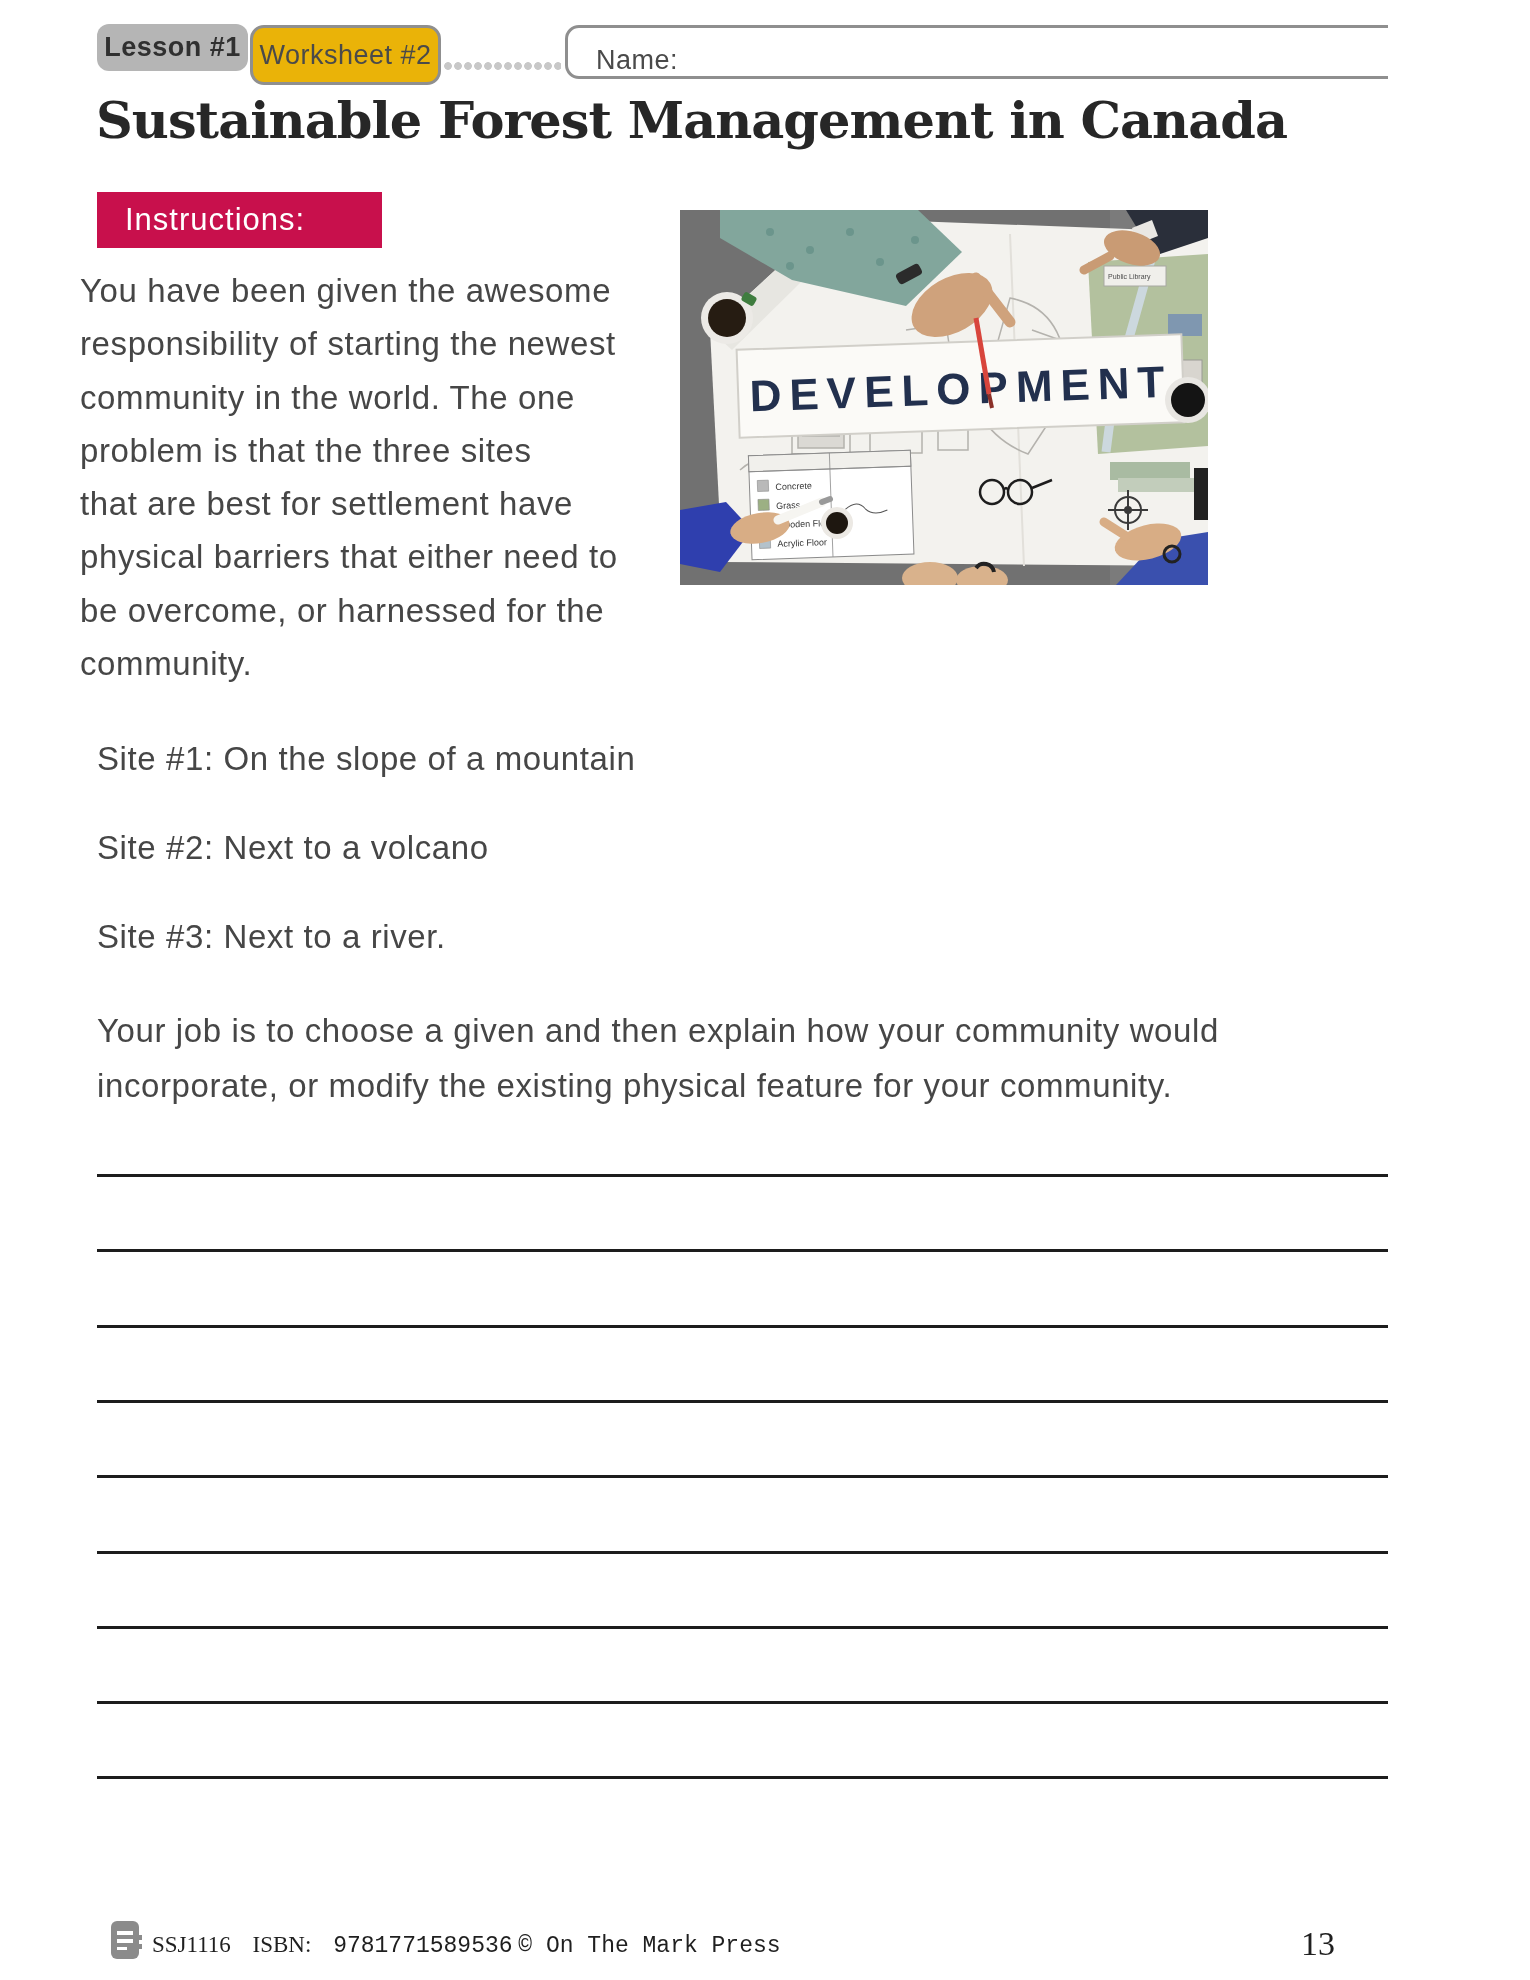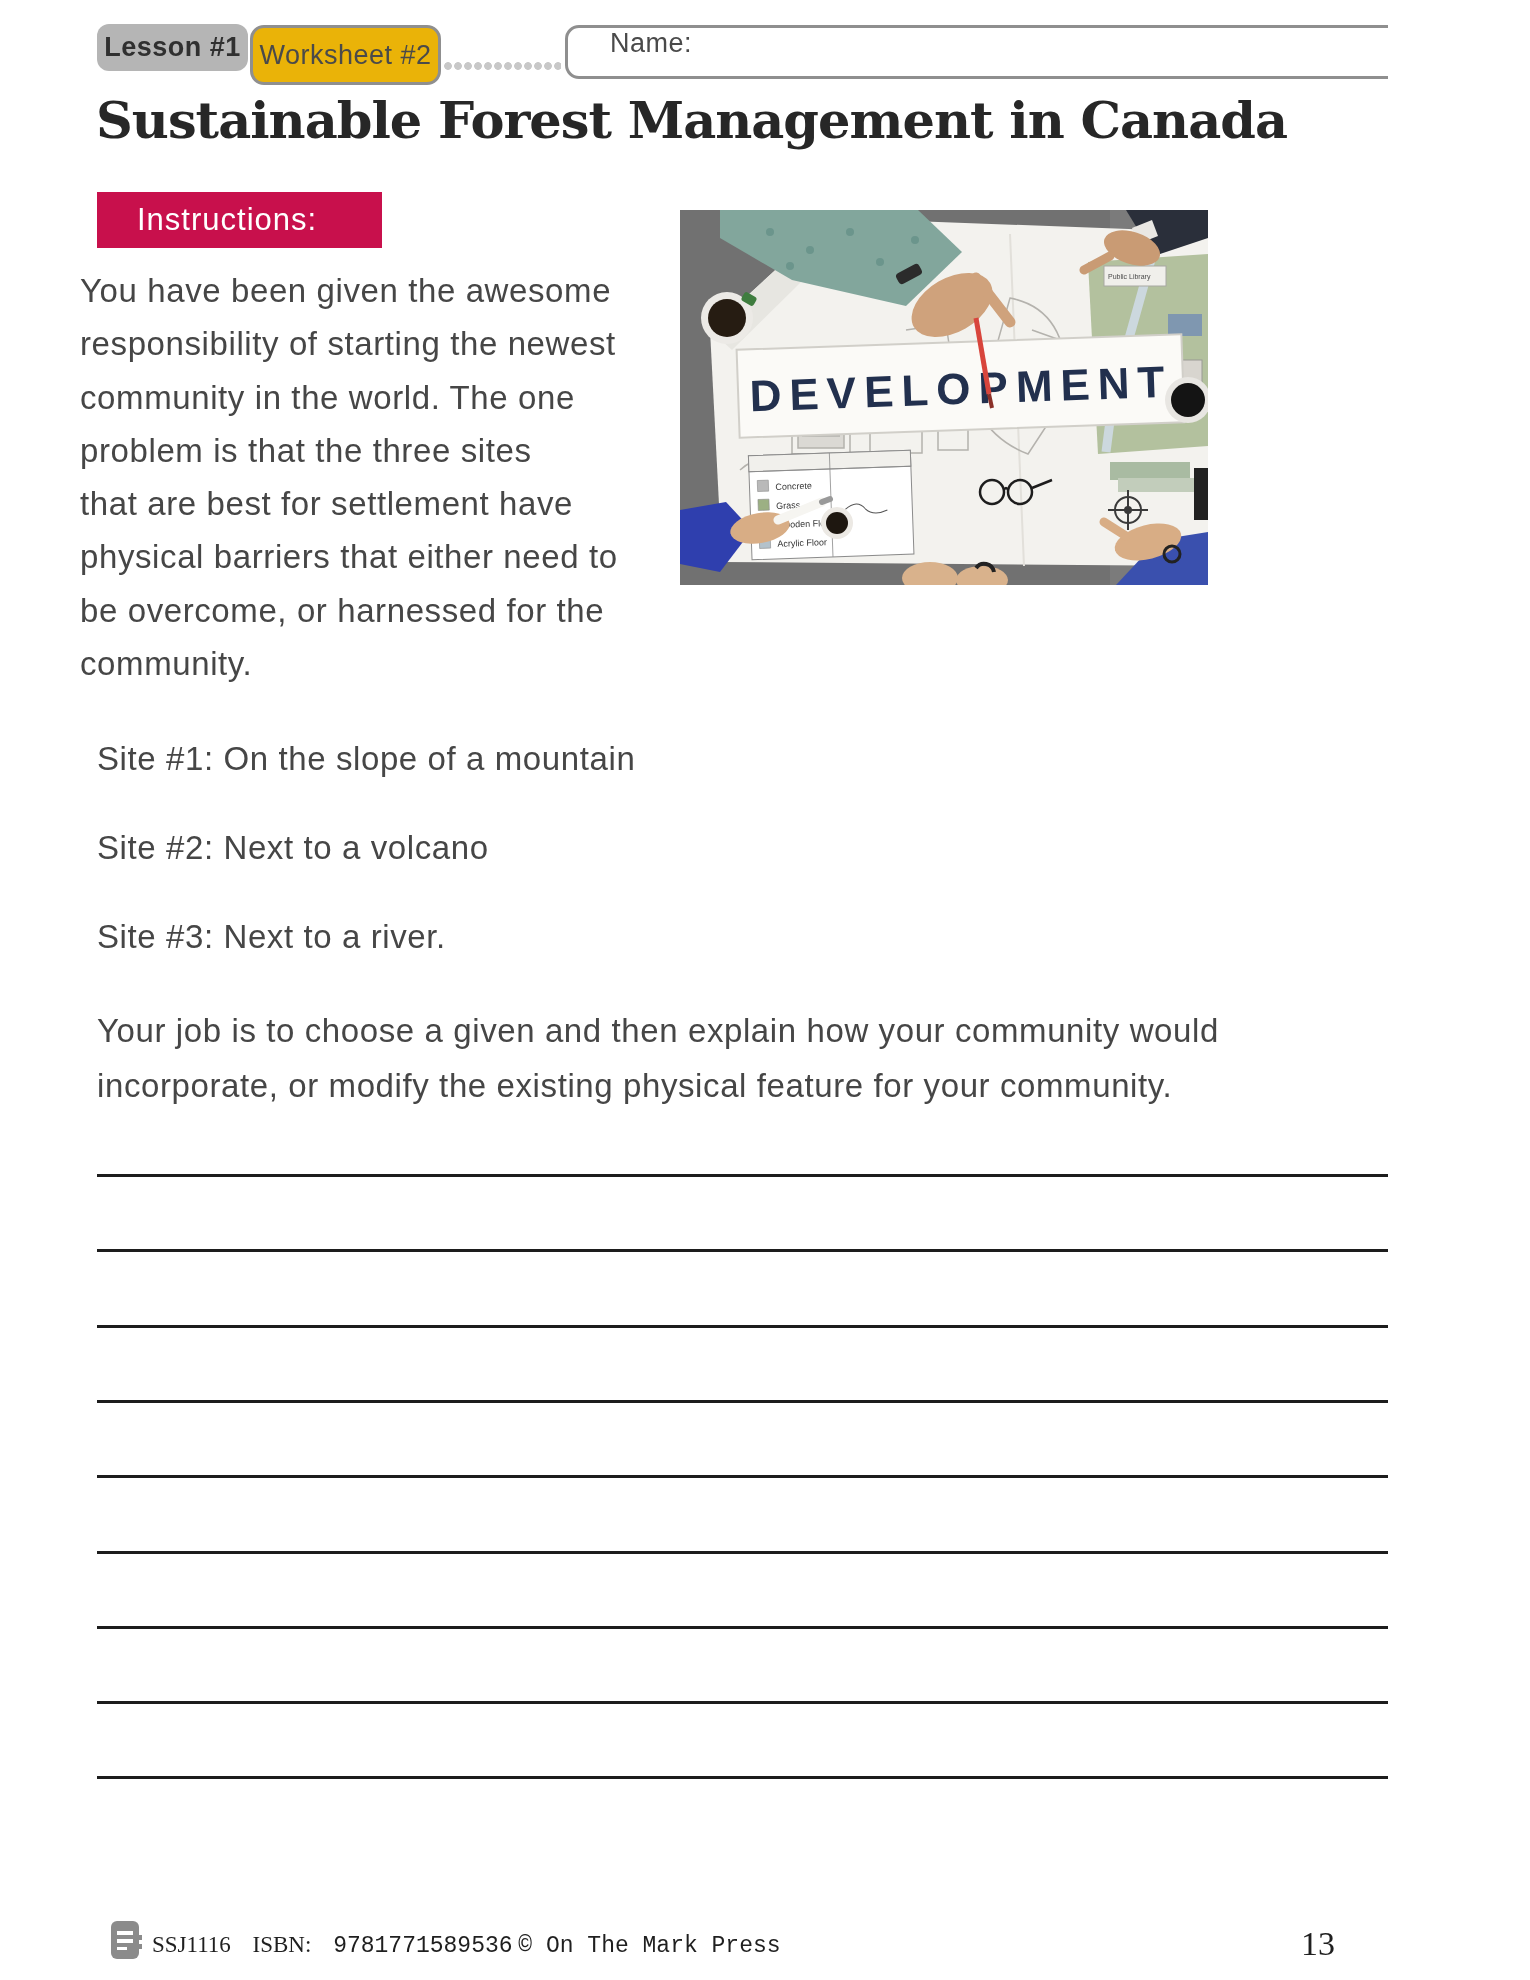--- a/index.html
+++ b/index.html
@@ -7,35 +7,35 @@
         font-family:"Liberation Sans",sans-serif;}
 
   
   .tab-lesson{position:absolute;left:97px;top:24px;width:151px;height:47px;
     background:#b5b5b5;border-radius:12px;display:flex;align-items:center;justify-content:center;
     font-size:27px;font-weight:bold;color:#303030;letter-spacing:.5px;}
   .tab-worksheet{position:absolute;left:250px;top:25px;width:185px;height:54px;
     background:#eab308;border:3px solid #8f8f8f;border-radius:14px;display:flex;align-items:center;
     justify-content:center;font-size:27px;color:#4a4a4a;letter-spacing:.5px;}
   .name-box{position:absolute;left:565px;top:25px;width:868px;height:54px;background:#fff;
-    border:3px solid #8f8f8f;border-radius:14px;display:flex;align-items:flex-start;
-    padding-left:42px;font-size:27px;color:#4a4a4a;box-sizing:border-box;letter-spacing:.5px;}
+    border:3px solid #8f8f8f;border-radius:14px;display:flex;align-items:flex-end;
+    padding-left:28px;font-size:27px;color:#4a4a4a;box-sizing:border-box;letter-spacing:.5px;}
   .dots-mid{position:absolute;left:443px;top:61px;width:118px;height:10px;
     background-image:radial-gradient(circle,#c8c8c8 3.5px,transparent 4.2px);
     background-size:10px 10px;background-position:0 50%;}
   .dots-end{position:absolute;left:1447px;top:60px;width:56px;height:12px;
     background-image:radial-gradient(circle,#c8c8c8 4.5px,transparent 5.2px);
     background-size:14px 12px;background-position:0 50%;}
 
   
   .page-title{position:absolute;left:96px;top:90px;font-family:"DejaVu Serif","Liberation Serif",serif;
     font-weight:700;font-size:51px;color:#272727;letter-spacing:-1px;white-space:nowrap;}
   .instructions-badge{position:absolute;left:97px;top:192px;width:285px;height:56px;
     background:#c8104c;color:#ffffff;display:flex;align-items:center;
-    padding-left:40px;font-size:31px;letter-spacing:1px;box-sizing:border-box;}
+    padding-left:28px;font-size:31px;letter-spacing:1px;box-sizing:border-box;}
 
   
   .intro{position:absolute;left:80px;top:264px;width:600px;font-size:33px;line-height:53.3px;
     color:#464646;letter-spacing:.6px;}
   .site-line{position:absolute;left:97px;height:44px;font-size:33px;color:#464646;letter-spacing:.6px;}
   .task{position:absolute;left:97px;top:1003px;width:1360px;font-size:33px;line-height:55px;
     color:#464646;letter-spacing:.6px;}
 
   
   .write-line{position:absolute;left:97px;width:1322px;height:3px;background:#1d1d1d;}

